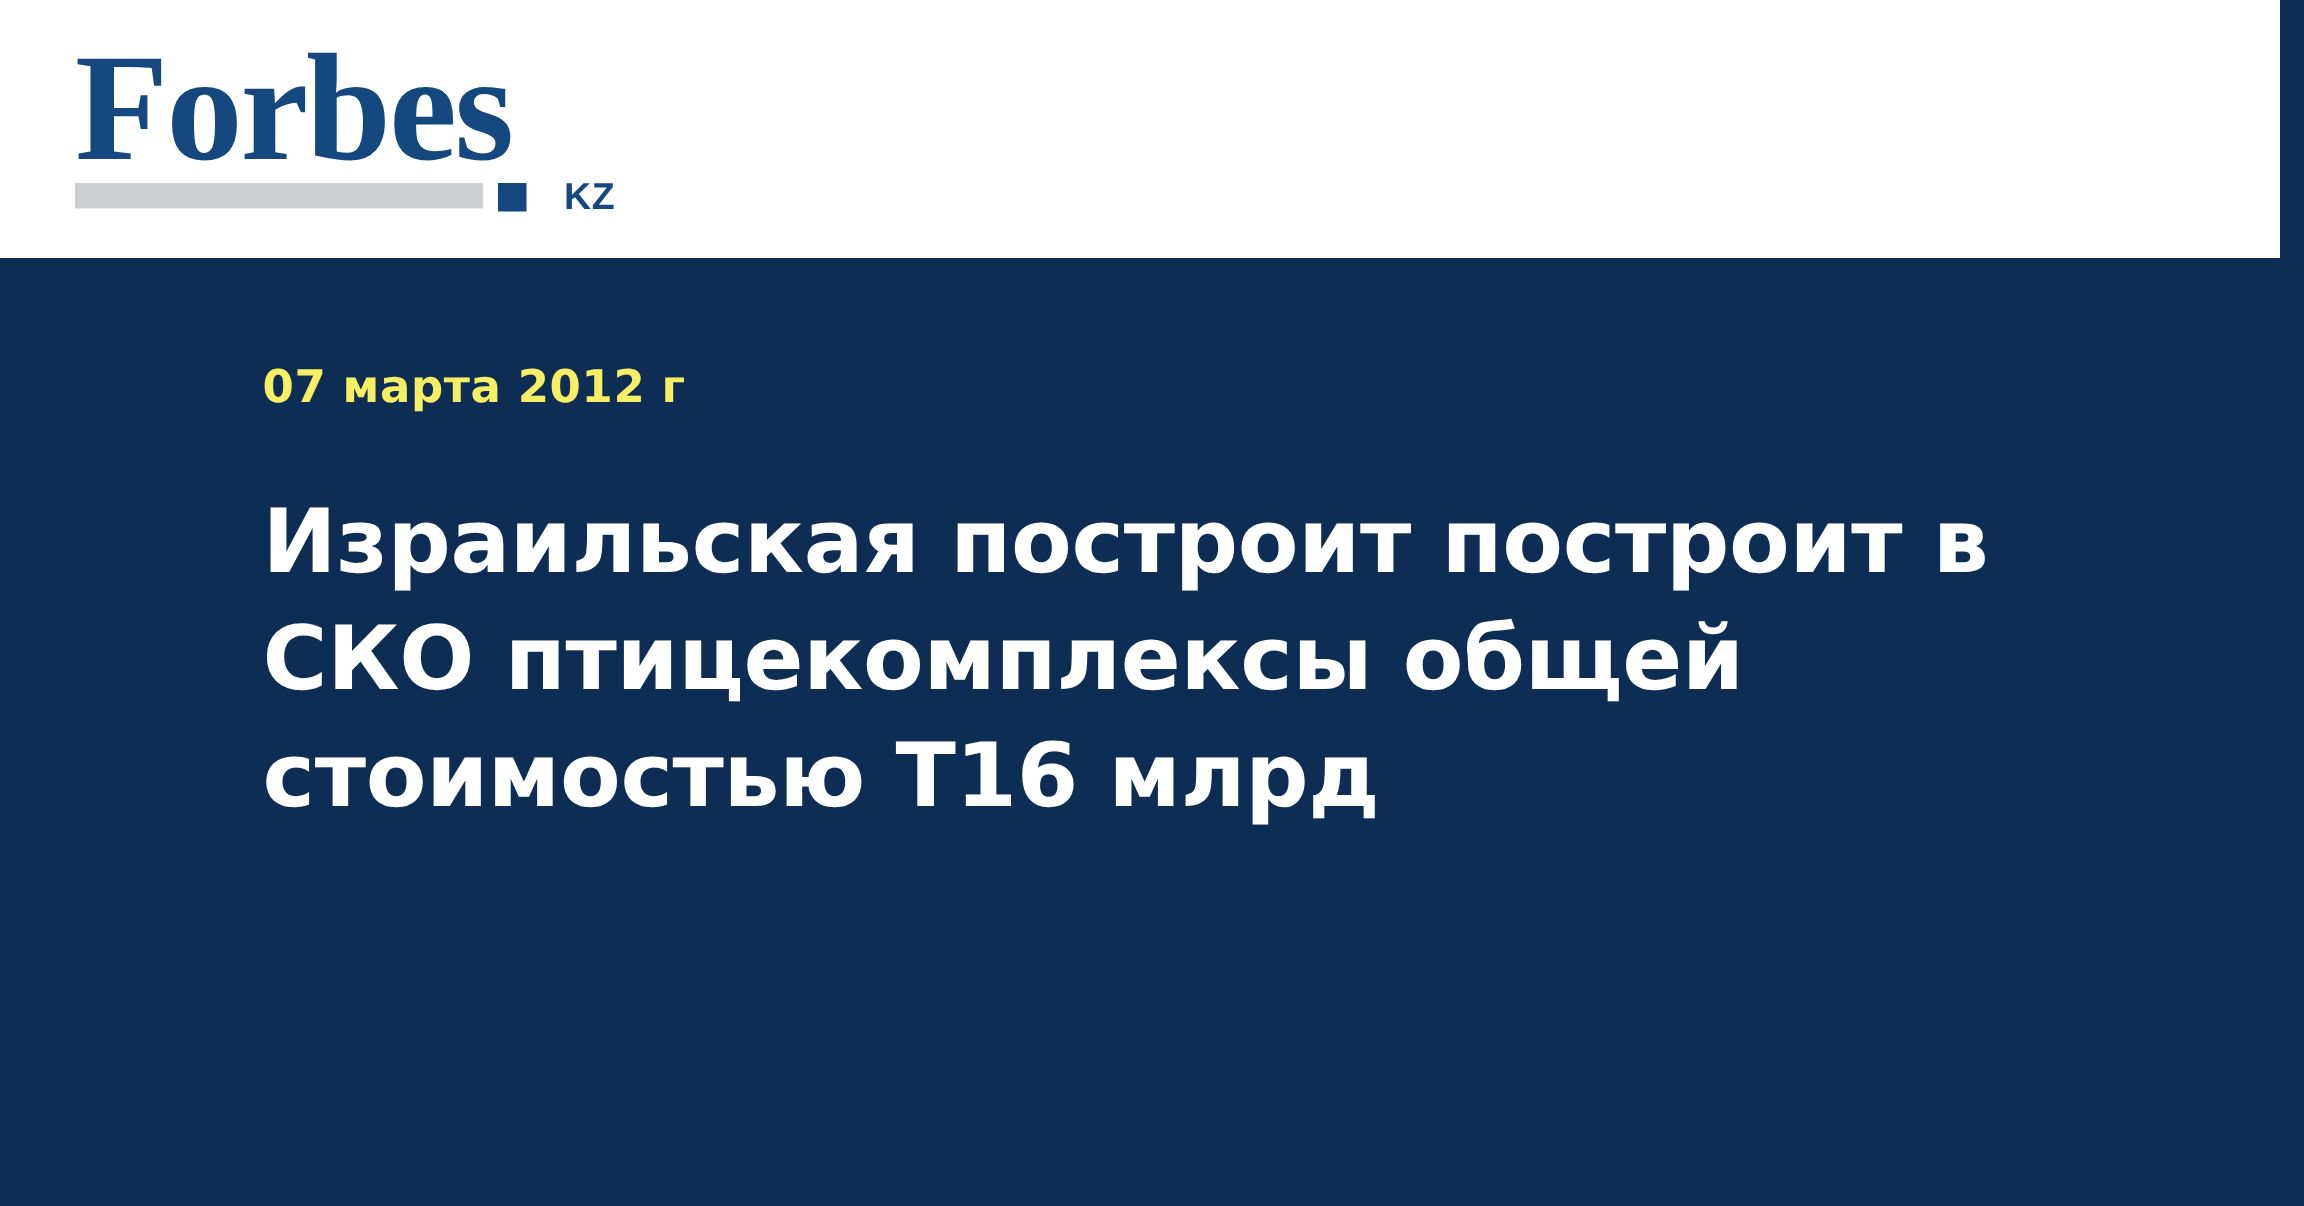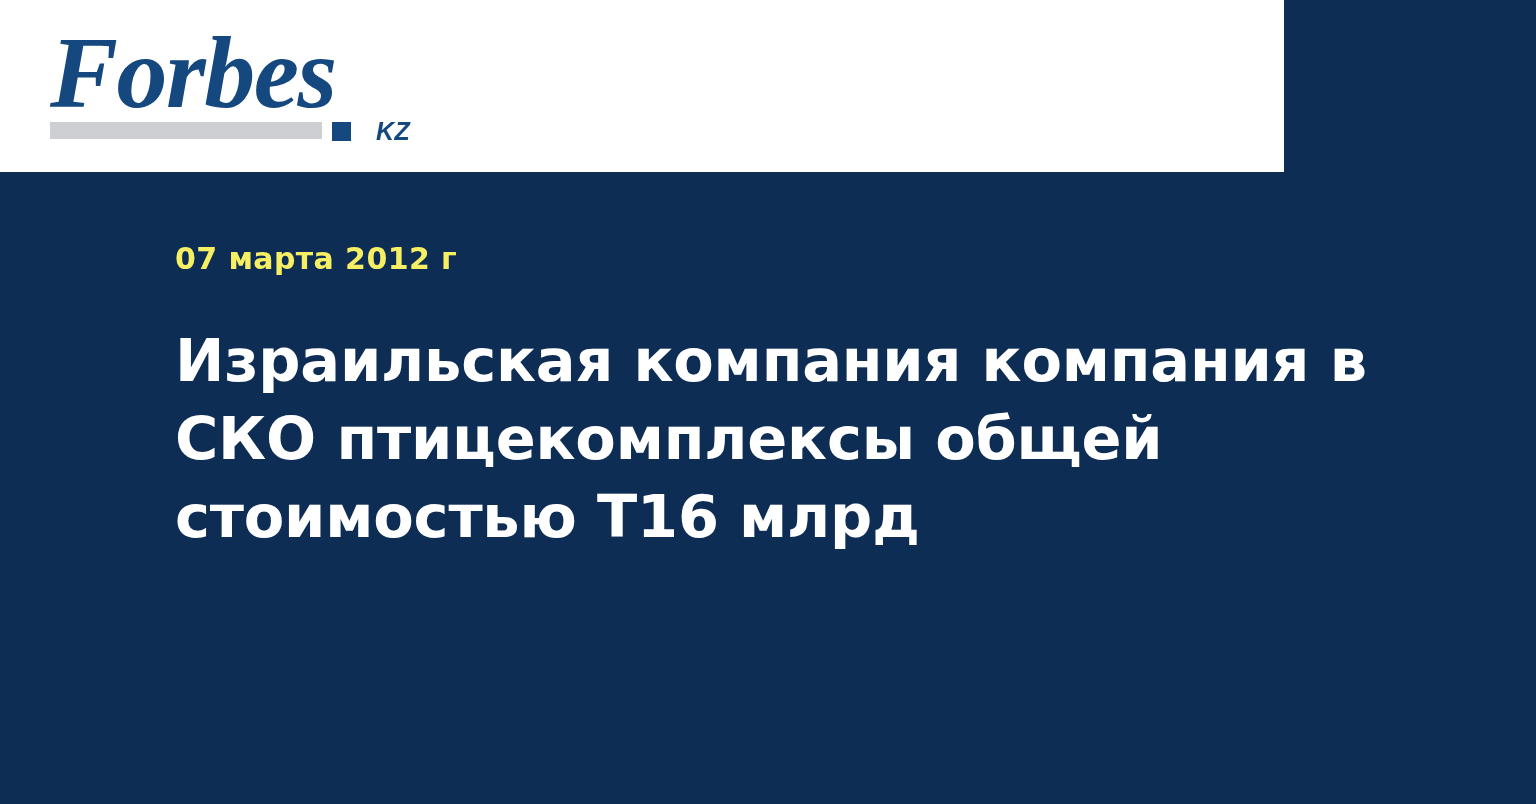--- a/index.html
+++ b/index.html
@@ -20,25 +20,24 @@
     width: 1536px;
     height: 804px;
     background: #0d2d55;
   }
 
   
   .site-header {
     position: absolute;
     left: 0;
     top: 0;
-    width: 1284px;
+    width: 1520px;
     height: 172px;
     background: #ffffff;
     box-sizing: border-box;
-    font-style: italic;
   }
 
   .logo {
     position: absolute;
     left: 50px;
     top: 22px;
     width: 370px;
     height: 125px;
   }
 
@@ -141,17 +140,17 @@
       <span class="logo-kz">
         <span class="logo-kz-square"></span>
         <span class="logo-kz-text">KZ</span>
       </span>
     </a>
   </header>
 
   <section class="hero">
     <div class="hero-inner">
       <p class="article-date">07 марта 2012 г</p>
-      <h1 class="article-title">Израильская компания компания в СКО птицекомплексы общей стоимостью T16 млрд</h1>
+      <h1 class="article-title">Израильская построит построит в СКО птицекомплексы общей стоимостью T16 млрд</h1>
     </div>
   </section>
 
 </div>
 
 </body></html>

